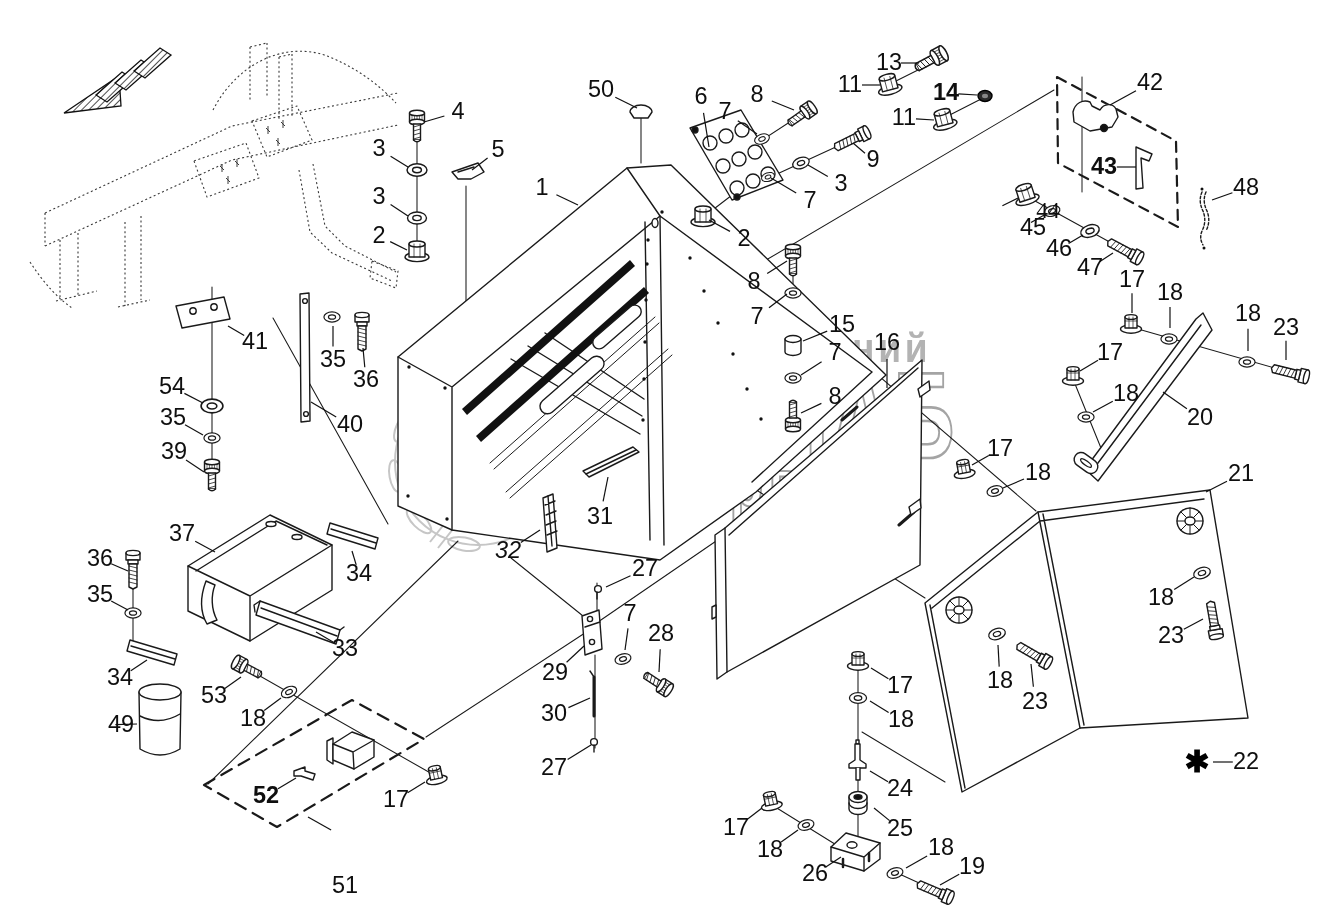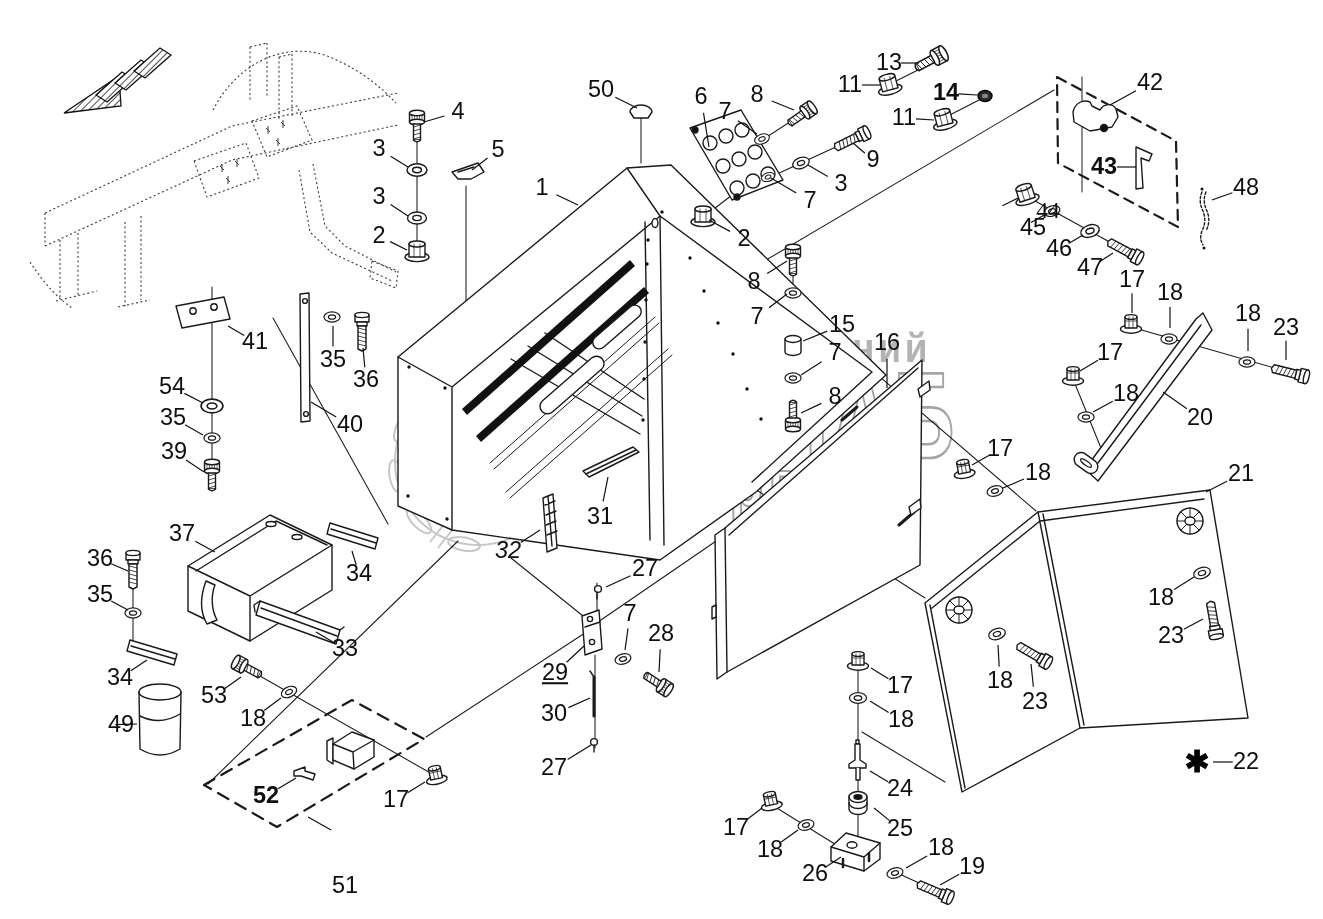--- a/index.html
+++ b/index.html
@@ -515,21 +515,21 @@
       <div class="callout" style="left: 1200px; top: 418px;">20</div>
       <div class="callout" style="left: 1241px; top: 474px;">21</div>
       <div class="callout" style="left: 1161px; top: 598px;">18</div>
       <div class="callout" style="left: 1171px; top: 636px;">23</div>
       <div class="callout" style="left: 1000px; top: 681px;">18</div>
       <div class="callout" style="left: 1035px; top: 702px;">23</div>
       <div class="callout" style="left: 1246px; top: 762px;">22</div>
       <div class="callout" style="left: 645px; top: 569px;">27</div>
       <div class="callout" style="left: 630px; top: 614px;">7</div>
       <div class="callout" style="left: 661px; top: 634px;">28</div>
-      <div class="callout" style="left: 555px; top: 673px; text-decoration: underline;">29</div>
+      <div class="callout" style="left: 555px; top: 673px;">29</div>
       <div class="callout" style="left: 554px; top: 714px;">30</div>
       <div class="callout" style="left: 554px; top: 768px;">27</div>
       <div class="callout" style="left: 900px; top: 686px;">17</div>
       <div class="callout" style="left: 901px; top: 720px;">18</div>
       <div class="callout" style="left: 900px; top: 789px;">24</div>
       <div class="callout" style="left: 900px; top: 829px;">25</div>
       <div class="callout" style="left: 815px; top: 874px;">26</div>
       <div class="callout" style="left: 736px; top: 828px;">17</div>
       <div class="callout" style="left: 770px; top: 850px;">18</div>
       <div class="callout" style="left: 941px; top: 848px;">18</div>

